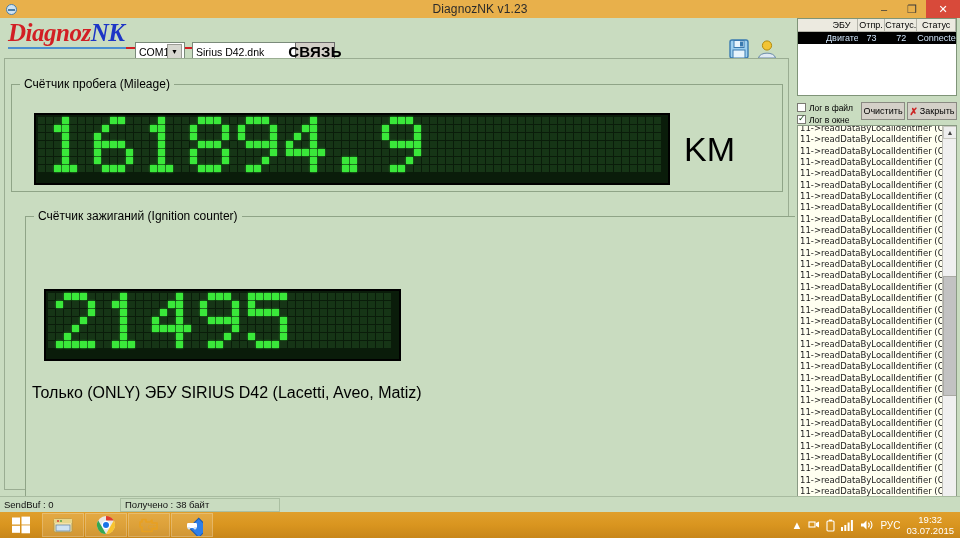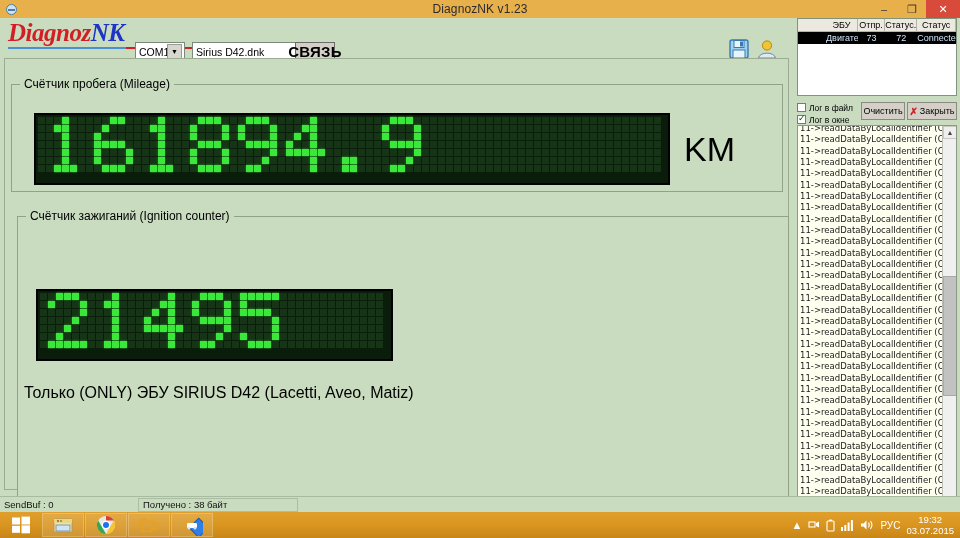--- a/index.html
+++ b/index.html
@@ -115,21 +115,21 @@
     border: 1px solid #8fa487;
     background: #c9dcc0;
   }
   .group-title {
     position: absolute; top: -8px; left: 8px;
     background: #c9dcc0; padding: 0 4px;
     font-size: 12px; color: #000;
   }
 
   #group-mileage { left: 6px; top: 25px; width: 772px; height: 108px; padding-left: 45px; }
-  #group-ignition { left: 12px; top: 157px; width: 772px; height: 304px; }
+  #group-ignition { left: 20px; top: 157px; width: 772px; height: 304px; }
 
   .led-panel {
     position: absolute;
     background: #0a1c0a;
     border: 2px solid #000;
     padding: 0;
     overflow: hidden;
   }
   #led-mileage { left: 22px; top: 28px; width: 636px; height: 72px; }
   #led-ignition { left: 18px; top: 72px; width: 357px; height: 72px; }
@@ -241,21 +241,21 @@
     position: absolute; left: 0; top: 496px; width: 960px; height: 16px;
     background: #c9dcc0;
     display: flex; align-items: center;
     border-top: 1px solid #a8bba0;
   }
   .sb-cell {
     font-size: 9.5px; color: #111;
     height: 14px; display: flex; align-items: center;
     padding: 0 4px;
   }
-  .sb-cell.boxed { border: 1px solid #aabfa2; margin-right: 2px; margin-left: 18px; }
+  .sb-cell.boxed { border: 1px solid #aabfa2; margin-right: 2px; }
 
   
   .taskbar {
     position: absolute; left: 0; top: 512px; width: 960px; height: 26px;
     background: linear-gradient(180deg, #e09f2c 0%, #d9951f 50%, #c8861a 100%);
     display: flex; align-items: center;
   }
   .start-btn {
     width: 42px; height: 26px; display: flex; align-items: center; justify-content: center;
   }

